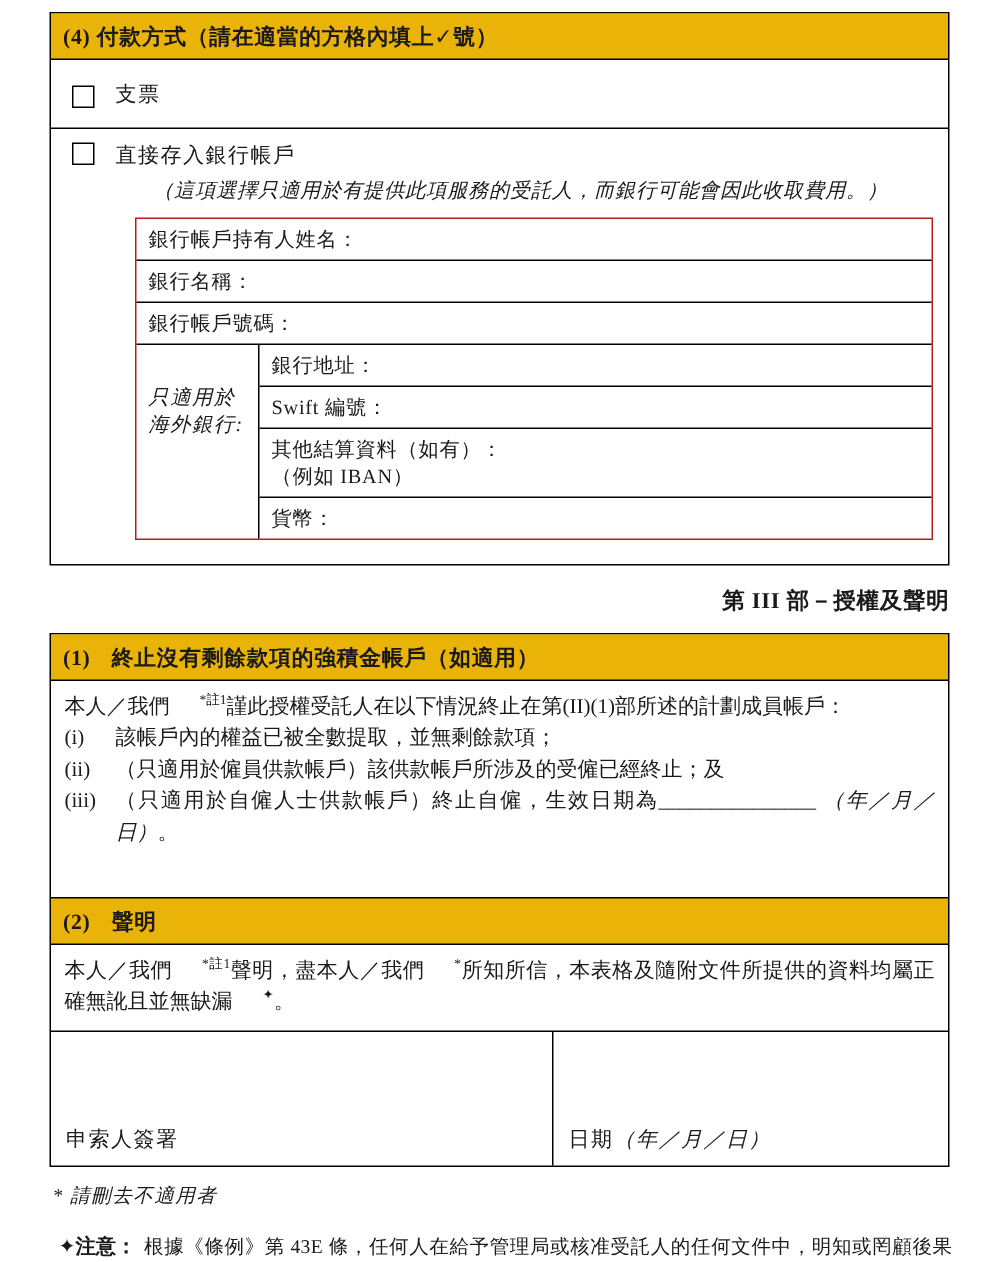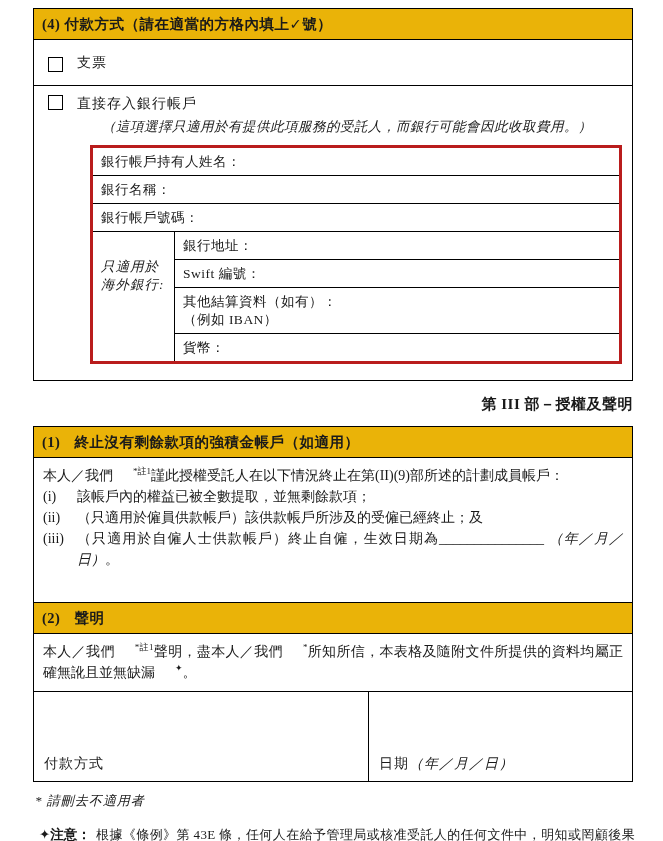--- a/index.html
+++ b/index.html
@@ -43,21 +43,21 @@
   .italic { font-style:italic; }
   .opt-note {
     font-size:13.5px; font-style:italic;
     margin:5px 0 0 54px;
     letter-spacing:0.5px;
   }
 
   .bank-table {
     margin:9px 0 0 42px;
     width:532px;
-    border:3px solid #b91c1c;
+    border:1px solid #b91c1c;
     font-size:13.5px;
   }
   .bank-row { border-bottom:1px solid #000; padding:5px 8px 4px 8px; letter-spacing:0.5px; }
   .bank-row:last-child { border-bottom:none; }
   .overseas { display:flex; }
   .overseas-label {
     flex:0 0 82px;
     padding:26px 6px 4px 8px;
     font-style:italic;
     letter-spacing:1px;
@@ -164,21 +164,21 @@
 
   <h2 class="part-title">第 III 部－授權及聲明</h2>
 
   <div class="box">
 
     <div class="sec-hdr">
       <span class="sec-num">(1)</span><span>終止沒有剩餘款項的強積金帳戶（如適用）</span>
     </div>
 
     <div class="sec-body s1">
-      <p><span>本人／我們</span><sup>*註1</sup><span>謹此授權受託人在以下情況終止在第(II)(9)部所述的計劃成員帳戶：</span></p>
+      <p><span>本人／我們</span><sup>*註1</sup><span>謹此授權受託人在以下情況終止在第(II)(1)部所述的計劃成員帳戶：</span></p>
 
       <div class="item">
         <span class="inum">(i)</span>
         <span class="itext">該帳戶內的權益已被全數提取，並無剩餘款項；</span>
       </div>
       <div class="item">
         <span class="inum">(ii)</span>
         <span class="itext">（只適用於僱員供款帳戶）該供款帳戶所涉及的受僱已經終止；及</span>
       </div>
       <div class="item">
@@ -190,21 +190,21 @@
     <div class="sec-hdr hdr2">
       <span class="sec-num">(2)</span><span>聲明</span>
     </div>
 
     <div class="sec-body">
       <p><span>本人／我們</span><sup>*註1</sup><span>聲明，盡本人／我們</span><sup>*</sup><span>所知所信，本表格及隨附文件所提供的資料均屬正確無訛且並無缺漏</span><sup>✦</sup><span>。</span></p>
     </div>
 
     <div class="sig-row">
       <div class="sig-cell left">
-        <span>付款方式</span>
+        <span>申索人簽署</span>
       </div>
       <div class="sig-cell right">
         <span><span>日期</span><span class="italic">（年／月／日）</span></span>
       </div>
     </div>
   </div>
 
   <p class="del-note">* 請刪去不適用者</p>
 
   <div class="notice">

